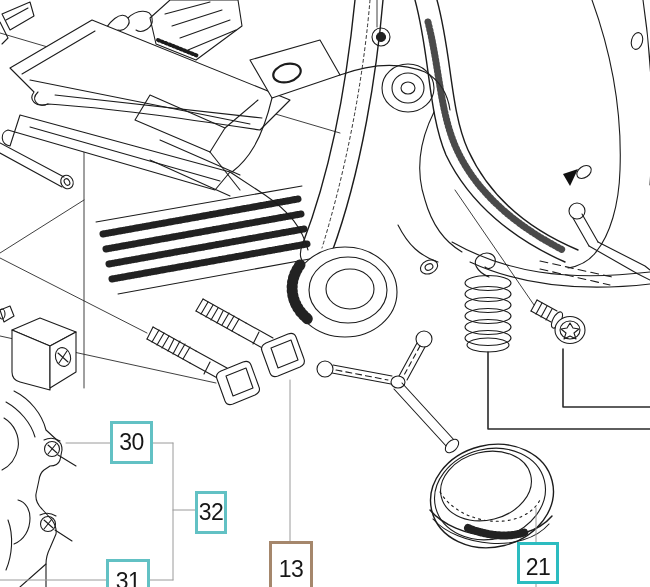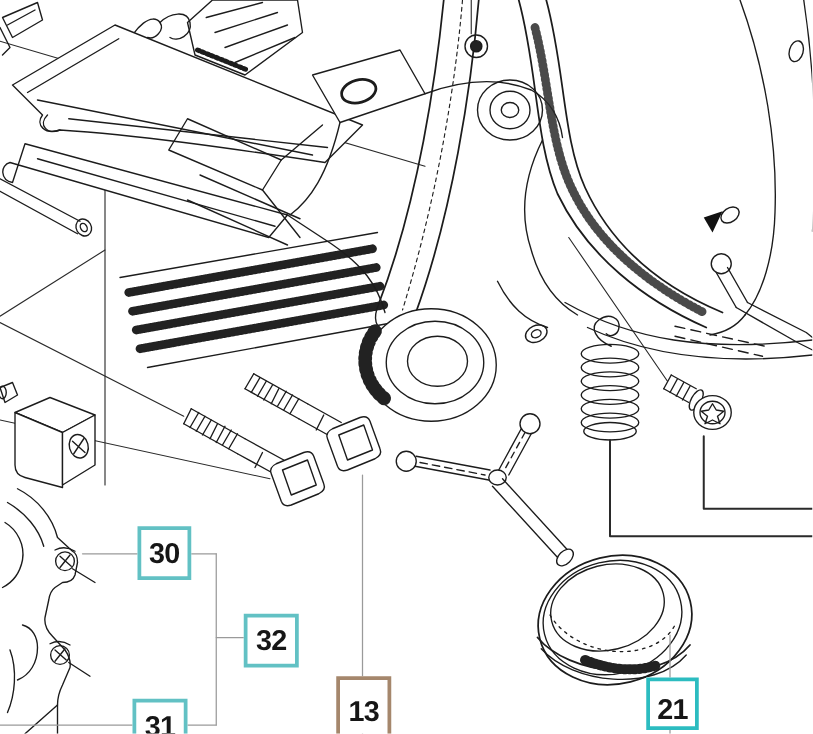--- a/index.html
+++ b/index.html
@@ -4,21 +4,21 @@
 <style>
   html,body{margin:0;padding:0;background:#fff;}
   .stage{
     position:relative;width:650px;height:587px;background:#fff;
     overflow:hidden;font-family:"Liberation Sans",sans-serif;
   }
   .stage svg{position:absolute;left:0;top:0;}
   .callout{
     position:absolute;background:#fff;border:3px solid #62c1c4;
     display:flex;align-items:center;justify-content:center;
-    box-sizing:border-box;font-weight:bold;font-size:23px;color:#161616;
+    box-sizing:border-box;font-weight:normal;font-size:23px;color:#161616;
     letter-spacing:-0.5px;z-index:5;
   }
 </style>
 </head>
 <body>
 
 <div class="stage">
 
 <svg width="650" height="587" viewBox="0 0 650 587" fill="none" stroke="#1c1c1c" stroke-width="1.1" stroke-linecap="round" stroke-linejoin="round">
 
@@ -228,21 +228,21 @@
 
   <g stroke="#2a2a2a" stroke-width="1.6">
     <path d="M488,352 L488,429 L650,429"></path>
     <path d="M563,349 L563,407 L650,407"></path>
   </g>
 </svg>
 
   <div class="callout" style="left: 110px; top: 421px; width: 43px; height: 43px; border-color: rgb(98, 193, 196);">
     <span>30</span>
   </div>
-  <div class="callout" style="left: 195px; top: 491px; width: 44px; height: 43px; border-color: rgb(98, 193, 196);">
+  <div class="callout" style="left: 195px; top: 491px; width: 32px; height: 43px; border-color: rgb(98, 193, 196);">
     <span>32</span>
   </div>
   <div class="callout" style="left: 106px; top: 559px; width: 44px; height: 44px; border-color: rgb(98, 193, 196);">
     <span>31</span>
   </div>
   <div class="callout" style="left: 269px; top: 541px; width: 44px; height: 56px; border-color: rgb(165, 135, 108);">
     <span>13</span>
   </div>
   <div class="callout" style="left: 517px; top: 542px; width: 42px; height: 42px; border-color: rgb(44, 188, 192); align-items: flex-end;">
     <span>21</span>

